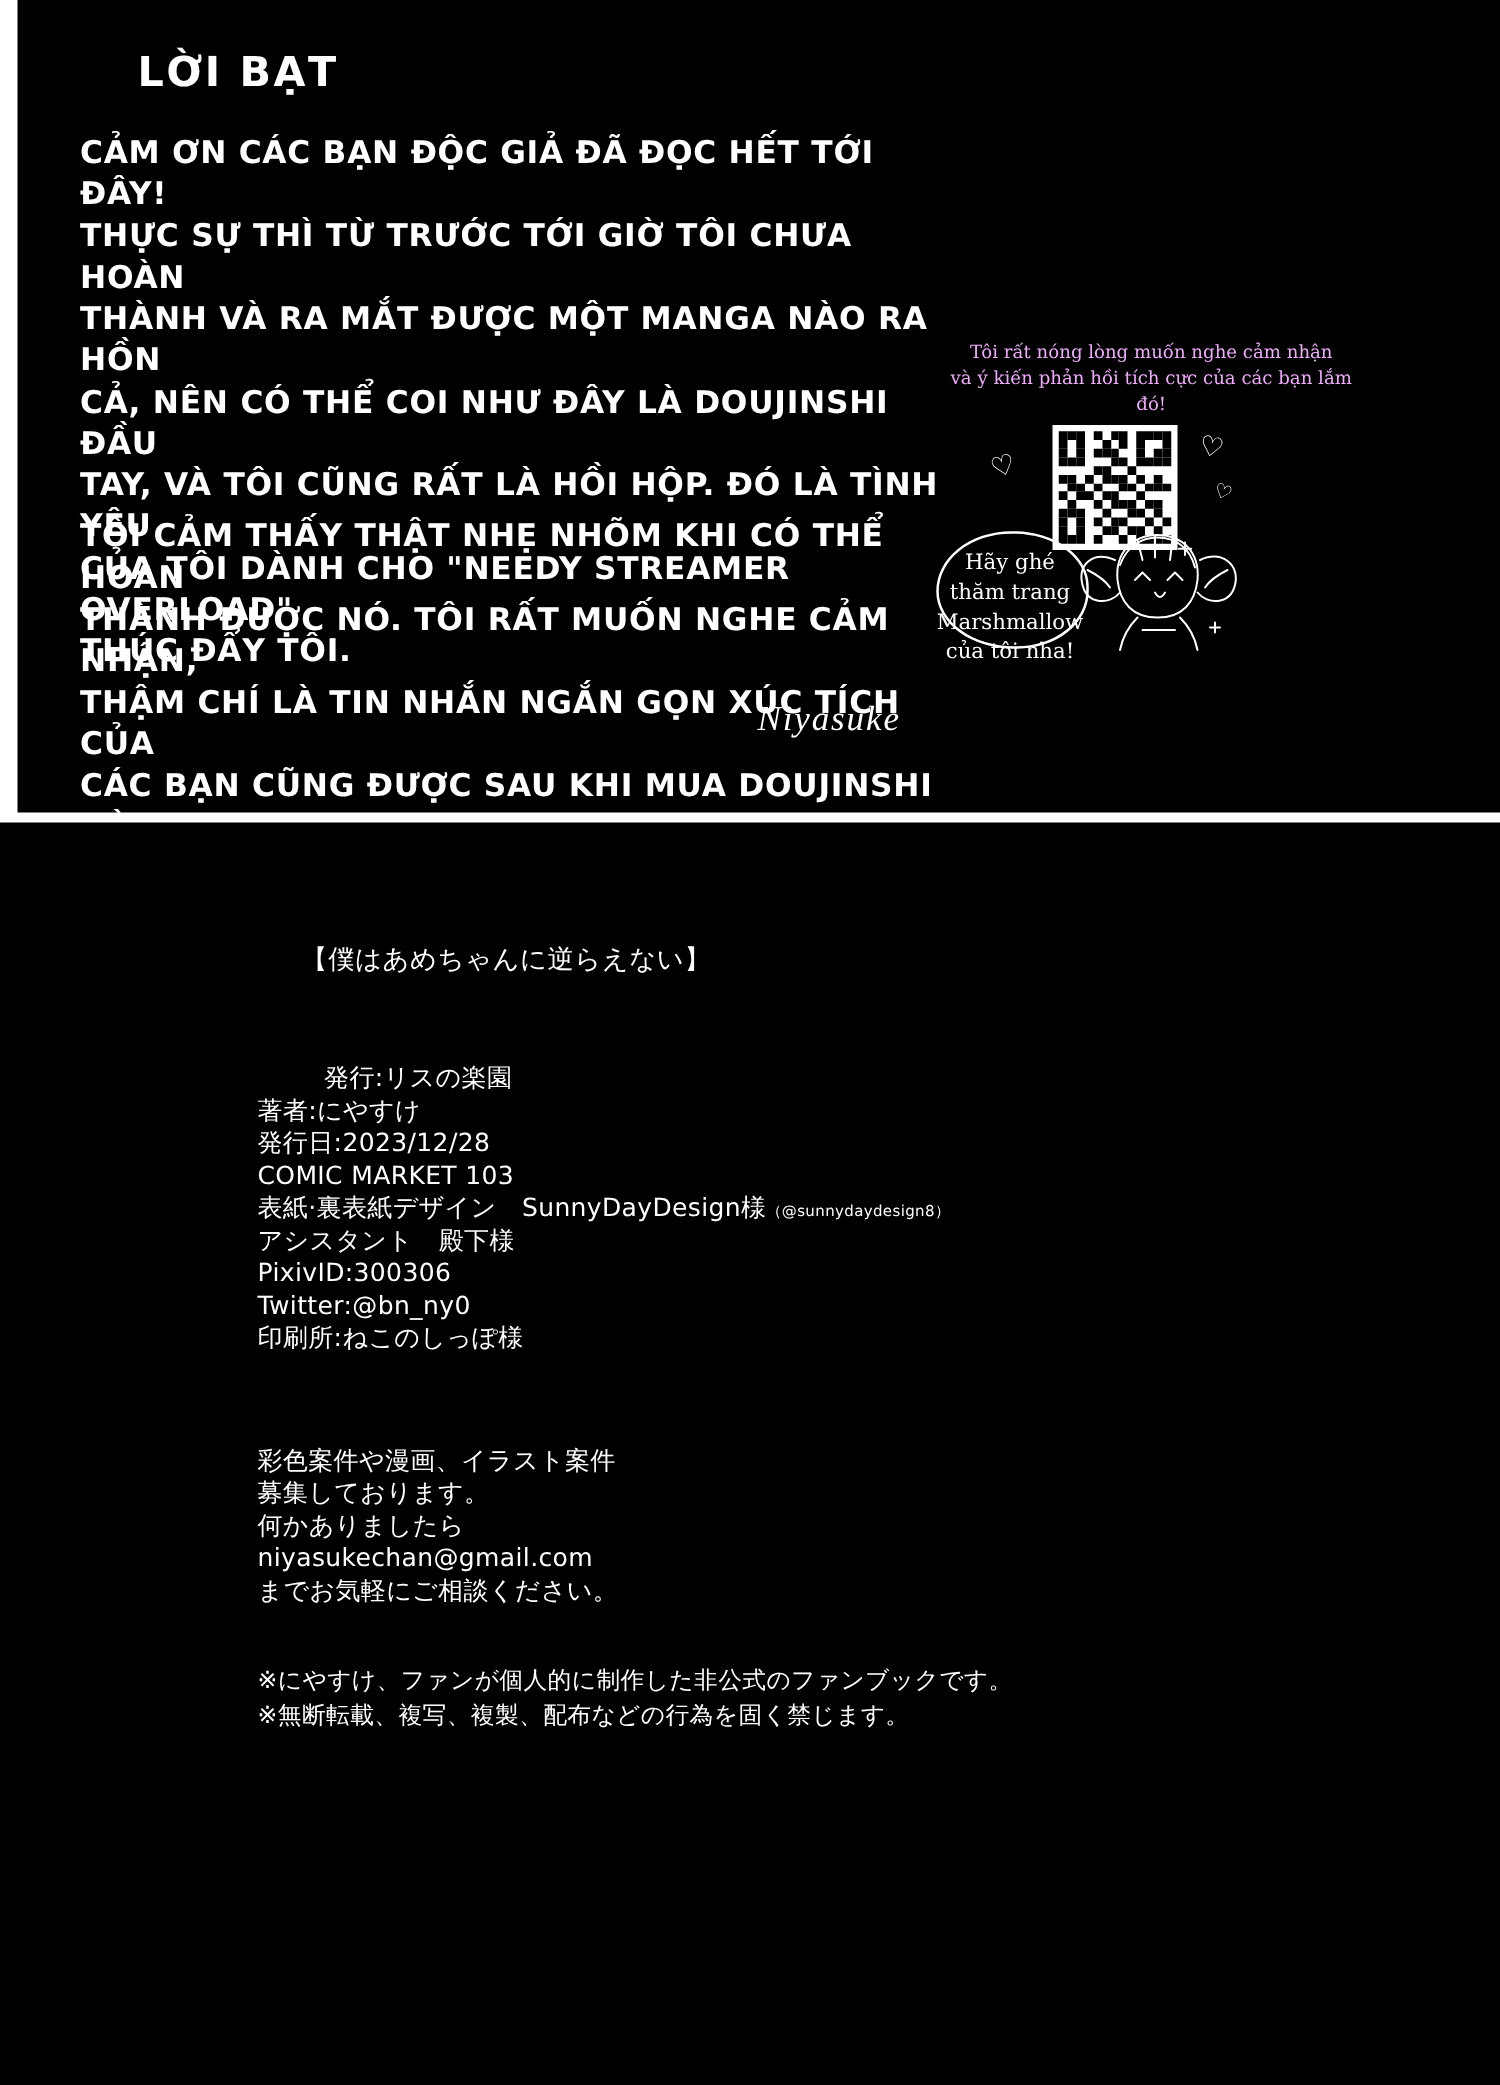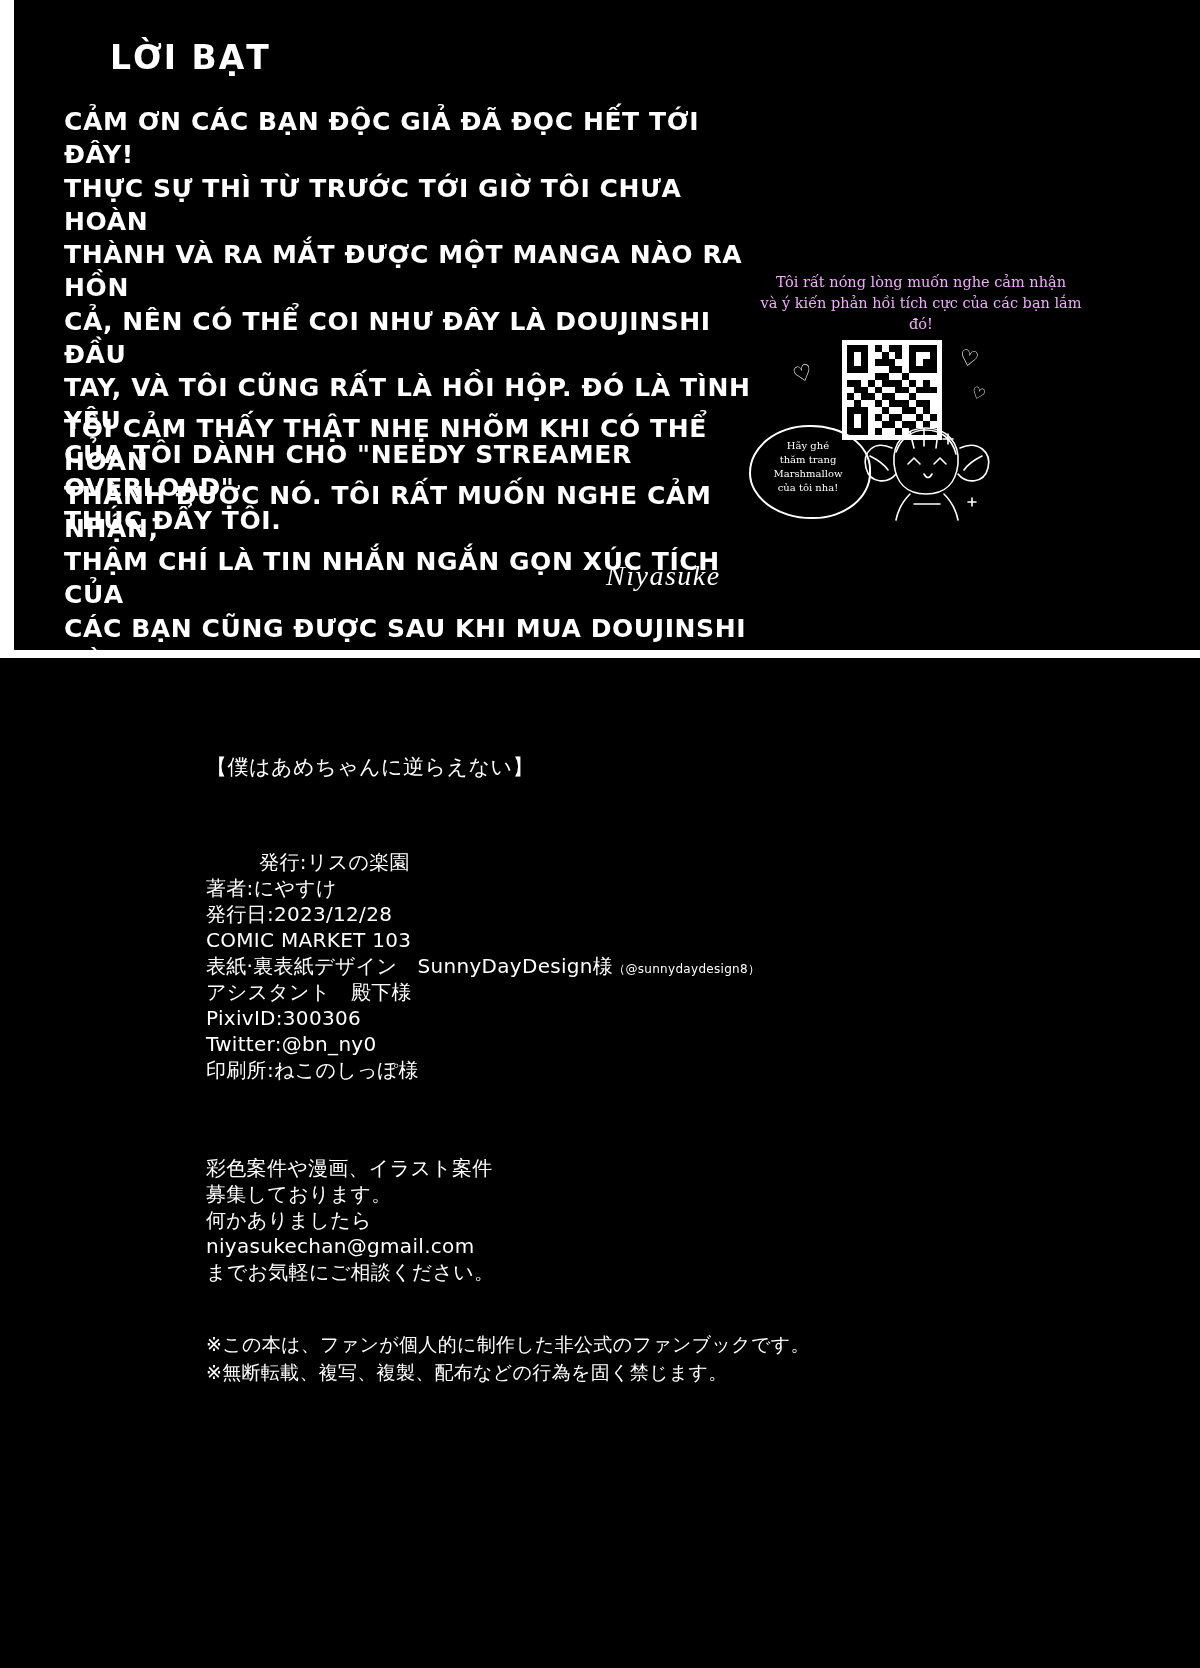--- a/index.html
+++ b/index.html
@@ -137,21 +137,21 @@
     border: 2px solid #ffffff;
     border-radius: 50% 50% 48% 52% / 52% 48% 50% 50%;
   }
   .speech-text {
     position: absolute;
     left: 0;
     top: 14px;
     width: 118px;
     text-align: center;
     font-family: "DejaVu Serif", serif;
-    font-size: 10px;
+    font-size: 17px;
     line-height: 1.4;
     color: #ffffff;
     white-space: pre-wrap;
   }
 
   .char-art {
     position: absolute;
     left: 838px;
     top: 412px;
     width: 160px;
@@ -164,20 +164,21 @@
     left: 206px;
     top: 95px;
     width: 760px;
     color: #ffffff;
   }
   .colophon-title {
     font-family: "DejaVu Sans", sans-serif;
     font-size: 21px;
     letter-spacing: 0.5px;
     margin-bottom: 42px;
+    margin-left: 35px;
   }
   .colophon-block {
     font-family: "DejaVu Sans", sans-serif;
     font-size: 20px;
     line-height: 1.30;
     letter-spacing: 0.3px;
     white-space: pre-wrap;
     margin-bottom: 46px;
   }
   .colophon-block .small {
@@ -444,18 +445,18 @@
 Twitter:@bn_ny0
 印刷所:ねこのしっぽ様</span>
       </div>
 
       <div class="colophon-block">彩色案件や漫画、イラスト案件
 募集しております。
 何かありましたら
 niyasukechan@gmail.com
 までお気軽にご相談ください。</div>
 
-      <div class="colophon-block notice">※この本は、ファンが個人的に制作した非公式のファンブックです。
+      <div class="colophon-block notice">※にやすけ、ファンが個人的に制作した非公式のファンブックです。
 ※無断転載、複写、複製、配布などの行為を固く禁じます。</div>
     </div>
   </div>
 
 </div>
 
 </body></html>

